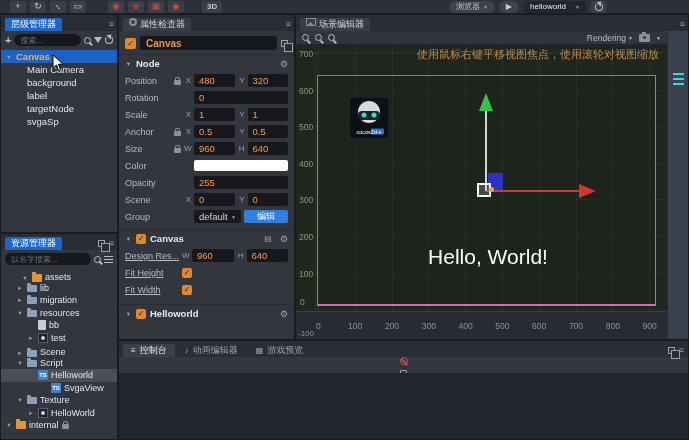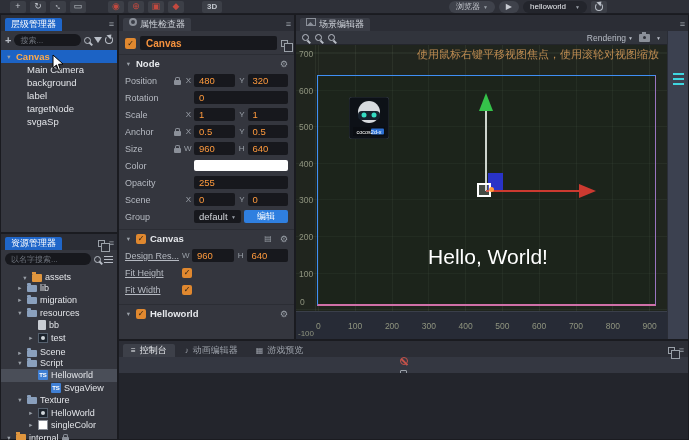--- a/index.html
+++ b/index.html
@@ -368,26 +368,20 @@
 
         </div>
 
         <div class="trow" style="padding-left: 26px;">
           <span class="arr">▸</span>
           <span class="ticon i-img"></span>
           <span class="lbl">HelloWorld</span>
 
         </div>
 
-        <div class="trow" style="padding-left: 26px;">
-          <span class="arr">▸</span>
-          <span class="ticon i-white"></span>
-          <span class="lbl">singleColor</span>
-
-        </div>
 
         <div class="trow" style="padding-left: 4px;">
           <span class="arr">▾</span>
           <span class="ticon i-root"></span>
           <span class="lbl">internal</span>
           <span class="i-lock"></span>
         </div>
 
       </div>
   </div>

